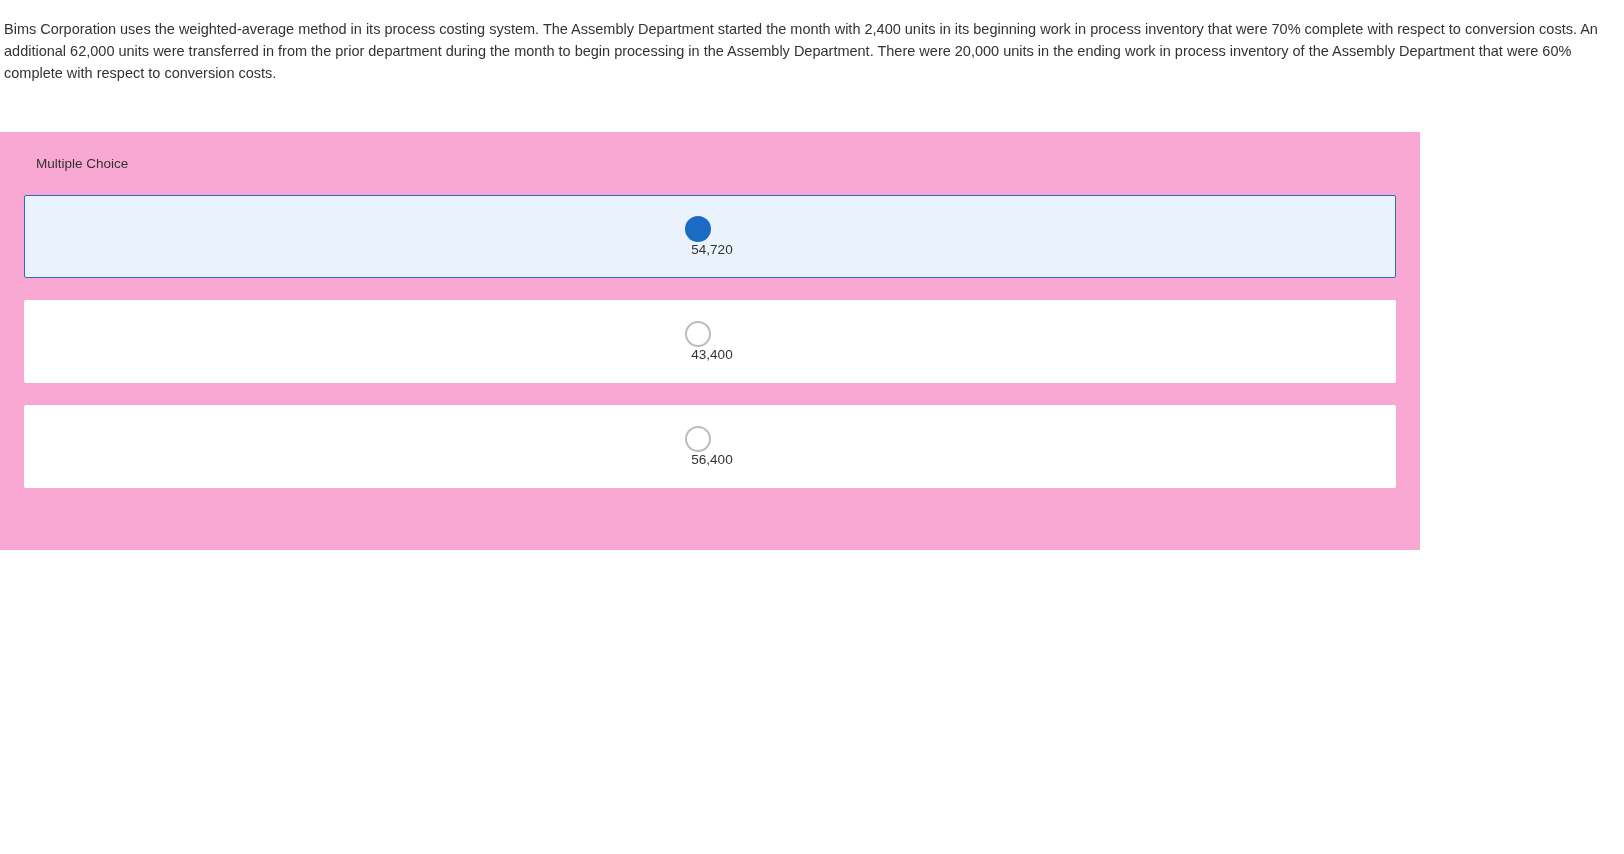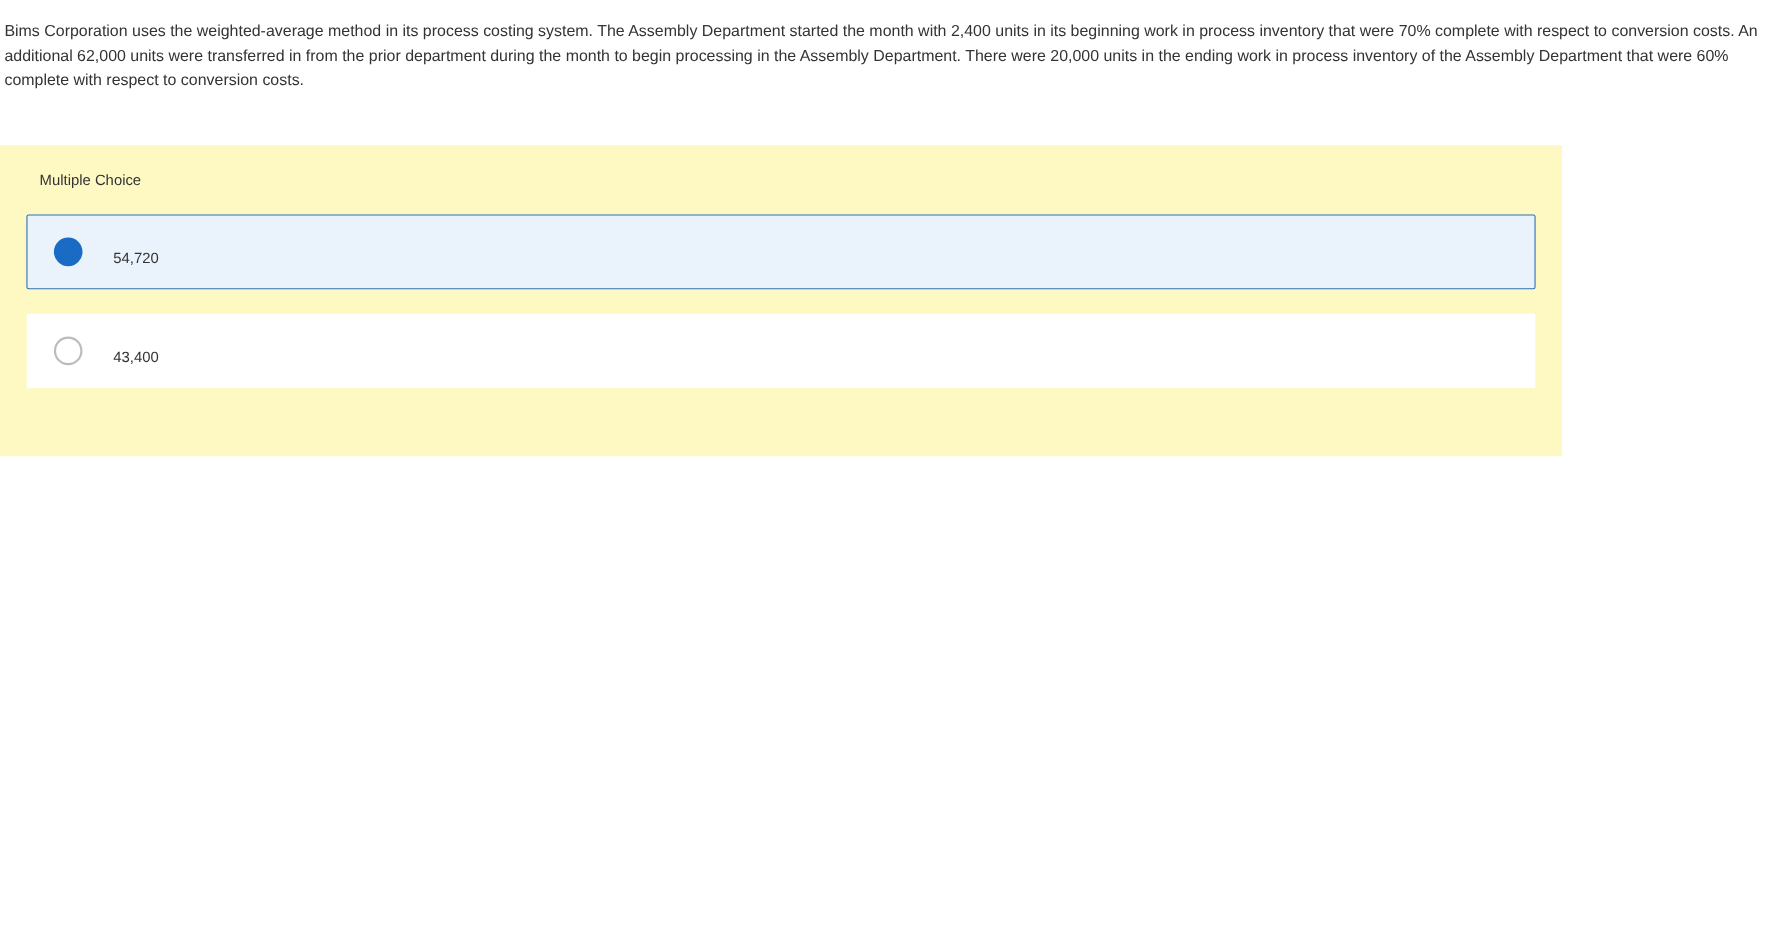--- a/index.html
+++ b/index.html
@@ -15,41 +15,42 @@
       width: 1624px;
     }
     .question-text {
       padding: 19px 8px 0 4px;
       line-height: 1.5;
       color: #333333;
       font-size: 14.5px;
     }
     .answer-section {
       margin-top: 48px;
-      background: #fef9c3;
+      background: #f9a8d4;
       padding: 0 0 40px 0;
       width: 1420px;
     }
     .section-header {
       padding: 24px 0 24px 36px;
       font-size: 13.5px;
       color: #333333;
     }
     .options-wrap {
       padding: 0 24px 0 24px;
     }
     .option {
       background: #ffffff;
       border: 1px solid transparent;
       border-radius: 2px;
       margin-bottom: 22px;
       padding: 20px 20px 20px 24px;
       display: flex;
-      align-items: flex-end;
+      align-items: center;
       cursor: pointer;
+      flex-direction: column;
     }
     .option.selected {
       background: #eaf2fb;
       border: 1px solid #2c6fb8;
     }
     .radio {
       width: 26px;
       height: 26px;
       border: 2px solid #bcbcbc;
       border-radius: 50%;
@@ -90,16 +91,20 @@
     <div class="option selected">
       <div class="radio"></div>
       <div class="option-label">54,720</div>
     </div>
 
     <div class="option">
       <div class="radio"></div>
       <div class="option-label">43,400</div>
     </div>
 
+    <div class="option">
+      <div class="radio"></div>
+      <div class="option-label">56,400</div>
+    </div>
 
 
   </div>
 </div>
 
 </body></html>

